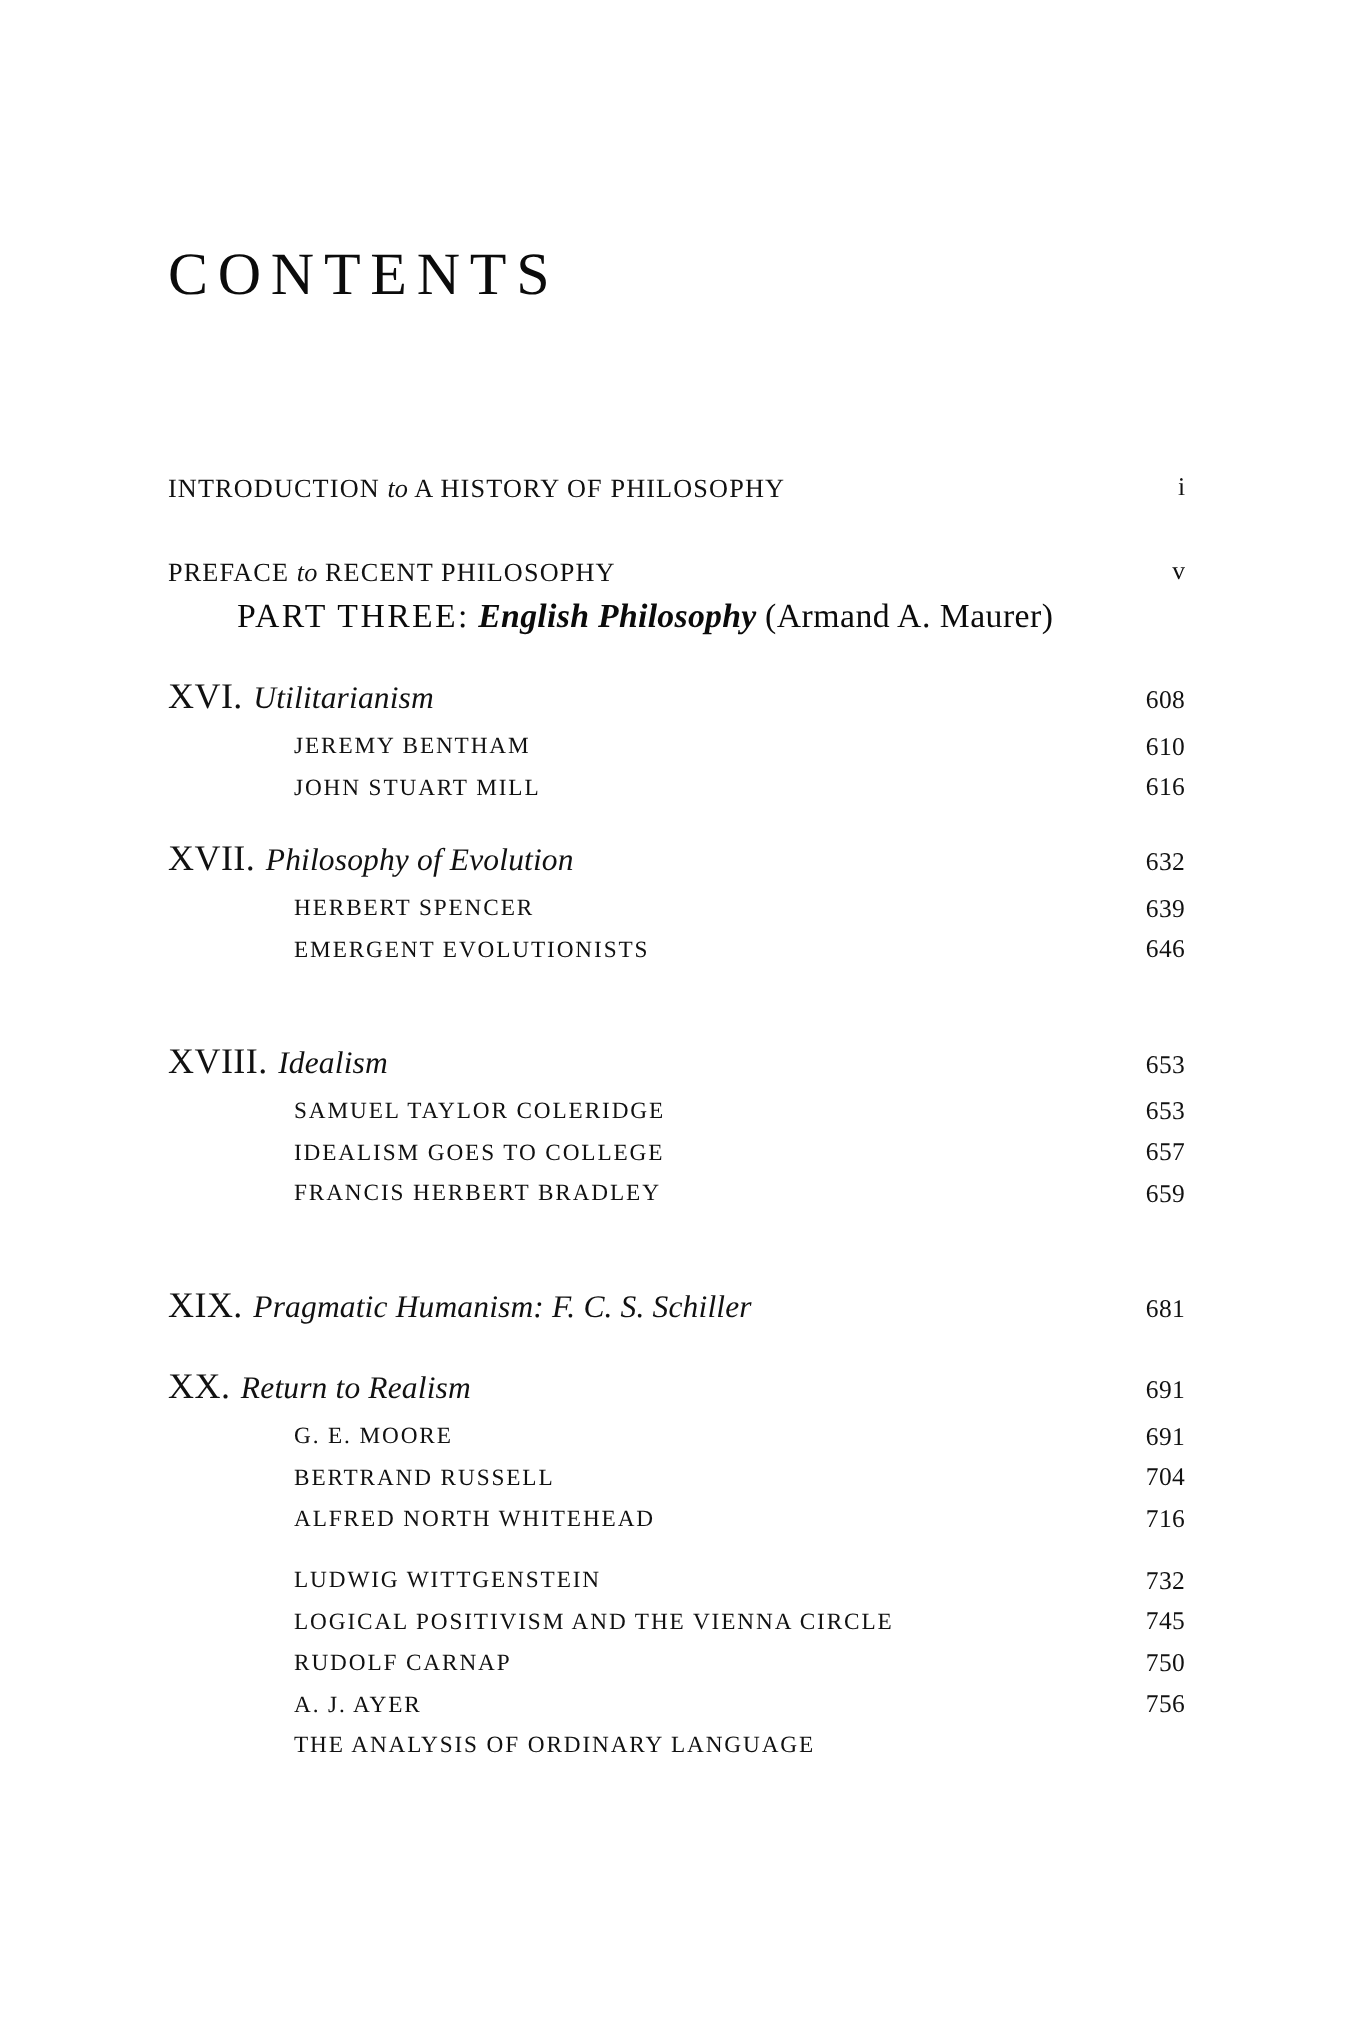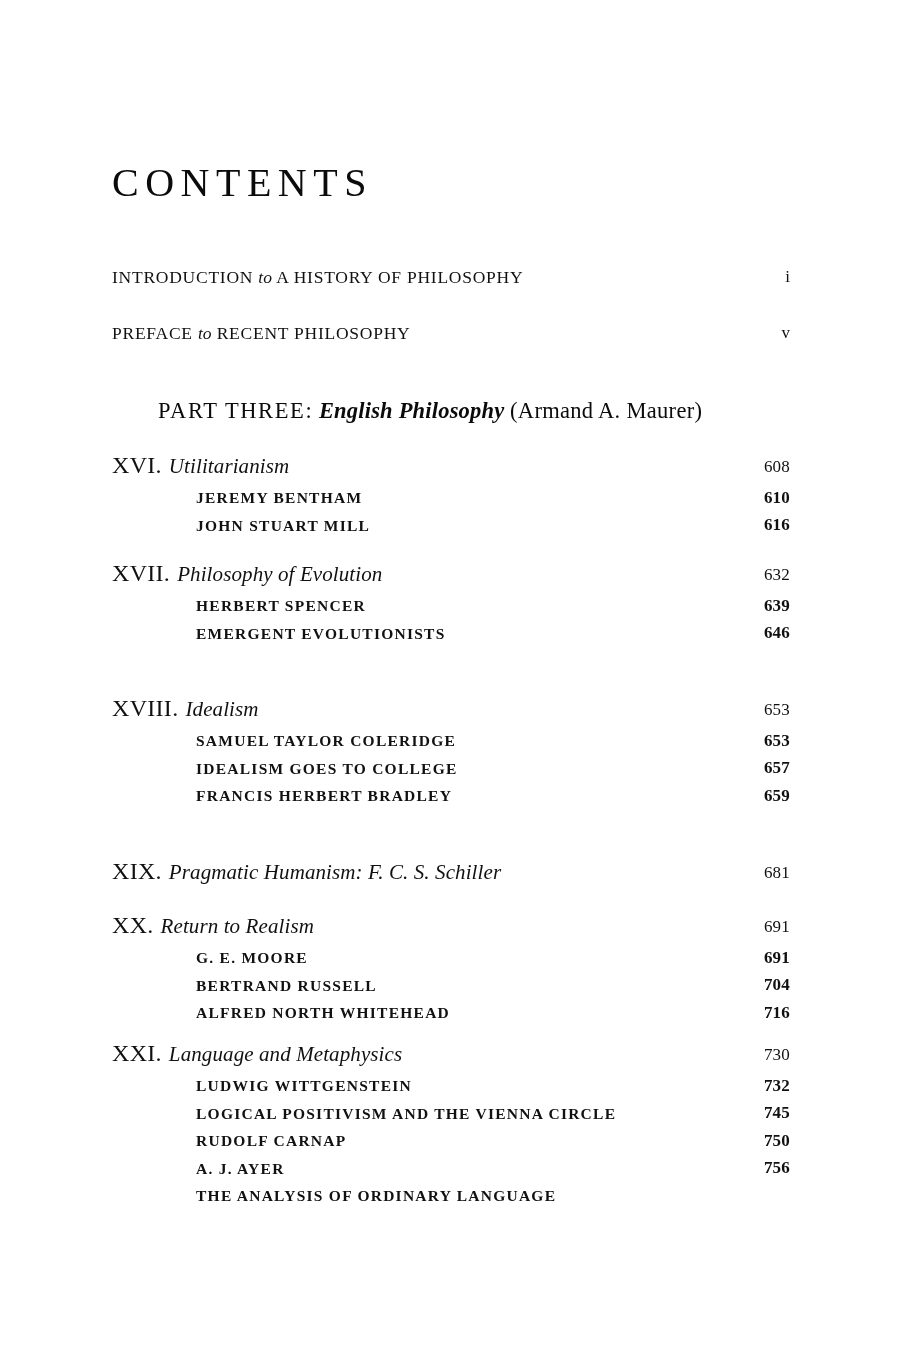--- a/index.html
+++ b/index.html
@@ -40,20 +40,21 @@
 
   
   .front-row {
     position: absolute;
     left: 112px;
     width: 678px;
     font-size: 17.5px;
     line-height: 22px;
     letter-spacing: 0.75px;
     white-space: nowrap;
+    margin-top: 48px;
   }
   .front-row .fr-label { display: inline; }
   .front-row .fr-num {
     position: absolute;
     right: 0;
     top: 0;
     letter-spacing: 0;
     font-size: 17px;
   }
   .ital-to {
@@ -119,21 +120,20 @@
     letter-spacing: 0.2px;
     text-align: center;
   }
 
   
   .sub-row {
     position: relative;
     height: 27.5px;
     padding-left: 84px;
     white-space: nowrap;
-    font-weight: bold;
   }
   .sub-label {
     font-size: 15.5px;
     line-height: 27.5px;
     letter-spacing: 1.25px;
   }
   .sub-page {
     position: absolute;
     right: 0;
     bottom: 4px;
@@ -190,21 +190,20 @@
       <div class="chapter" id="chapter-3">
         <div class="chapter-row"><span class="ch-num">XIX.</span><span class="ch-title">Pragmatic Humanism: F. C. S. Schiller</span><span class="ch-page">681</span></div>
       </div>
       <div class="chapter" id="chapter-4">
         <div class="chapter-row"><span class="ch-num">XX.</span><span class="ch-title">Return to Realism</span><span class="ch-page">691</span></div>
         <div class="sub-row"><span class="sub-label">G. E. MOORE</span><span class="sub-page">691</span></div>
         <div class="sub-row"><span class="sub-label">BERTRAND RUSSELL</span><span class="sub-page">704</span></div>
         <div class="sub-row"><span class="sub-label">ALFRED NORTH WHITEHEAD</span><span class="sub-page">716</span></div>
       </div>
       <div class="chapter" id="chapter-5">
-        <div class="chapter-row"><span class="ch-num">XXI.</span><span class="ch-title">Language and Metaphysics</span><span class="ch-page">730</span></div>
         <div class="sub-row"><span class="sub-label">LUDWIG WITTGENSTEIN</span><span class="sub-page">732</span></div>
         <div class="sub-row"><span class="sub-label">LOGICAL POSITIVISM AND THE VIENNA CIRCLE</span><span class="sub-page">745</span></div>
         <div class="sub-row"><span class="sub-label">RUDOLF CARNAP</span><span class="sub-page">750</span></div>
         <div class="sub-row"><span class="sub-label">A. J. AYER</span><span class="sub-page">756</span></div>
         <div class="sub-row"><span class="sub-label">THE ANALYSIS OF ORDINARY LANGUAGE</span><span class="sub-page"></span></div>
       </div>
     </div>
 
 </div>
 

